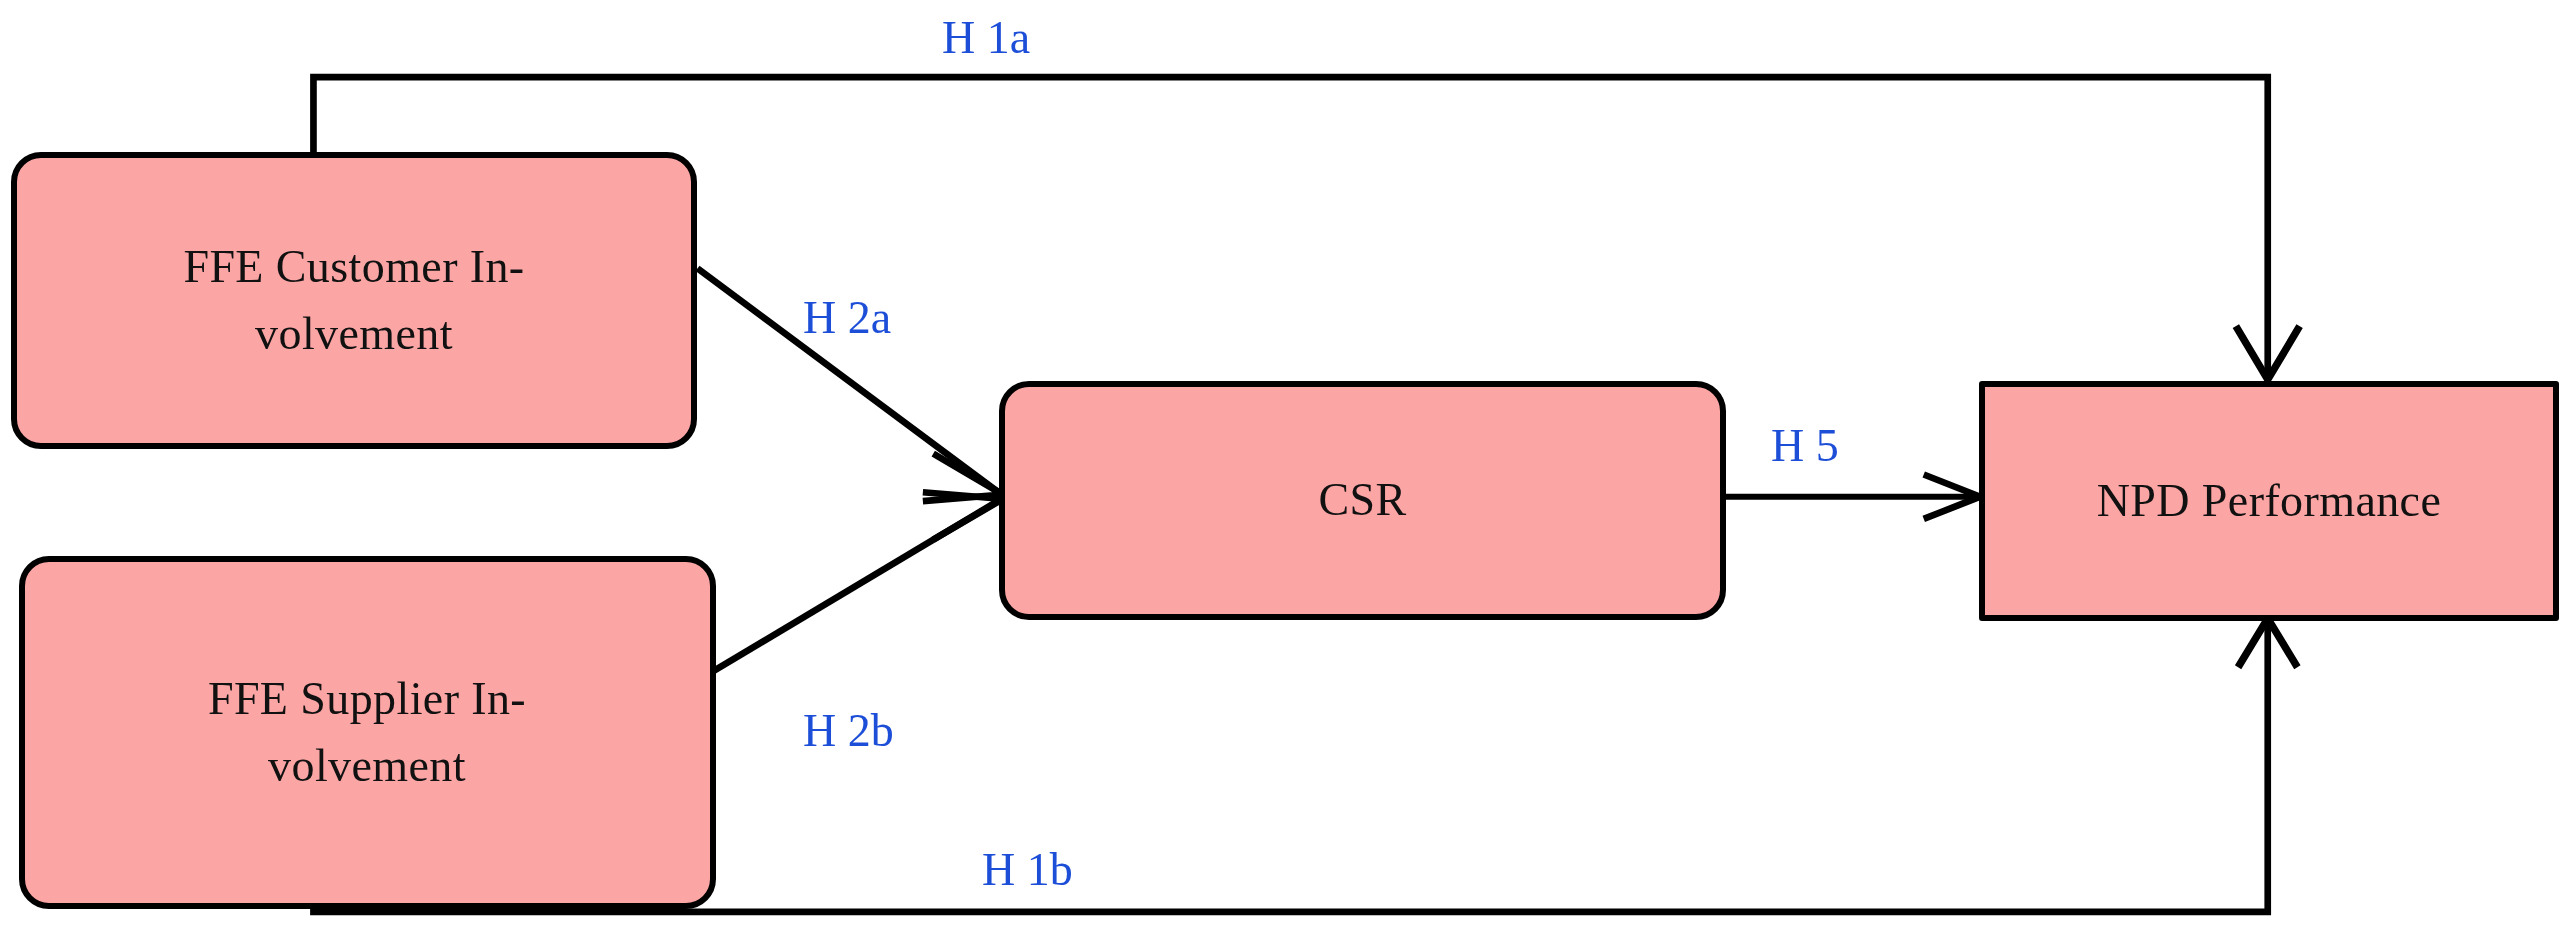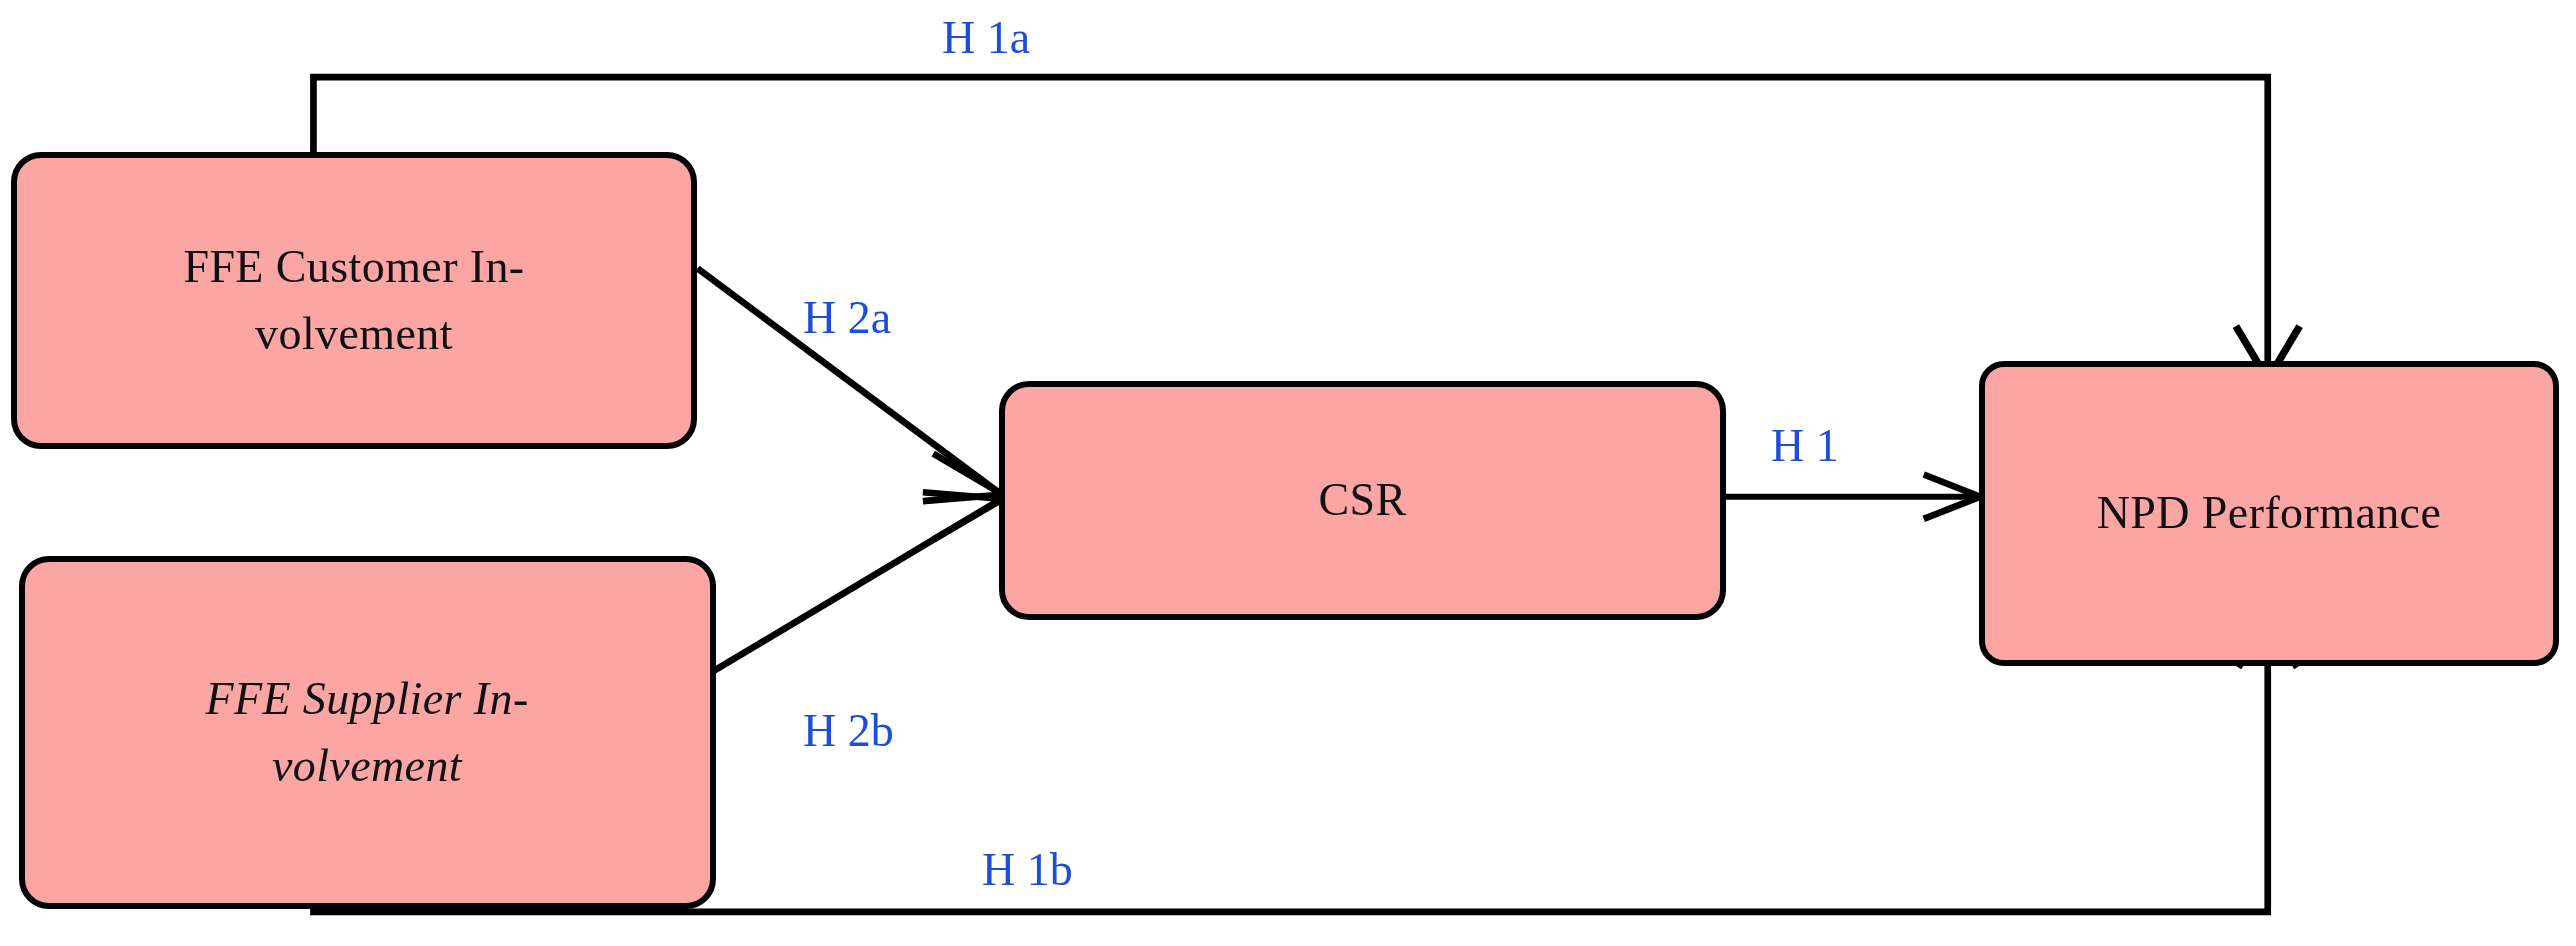--- a/index.html
+++ b/index.html
@@ -82,37 +82,37 @@
       <path d="M 422 1150 L 422 1230 L 3058 1230 L 3058 840" fill="none" stroke="#000000" stroke-width="9"></path>
       <path d="M 3018 900 L 3058 834 L 3098 900" fill="none" stroke="#000000" stroke-width="10" stroke-linecap="butt"></path>
     </g>
   </svg>
 
   <div class="node-box" style="left:11px; top:152px; width:686px; height:297px;">
     <span class="node-label">FFE Customer In-
 volvement</span>
   </div>
 
-  <div class="node-box" style="left:18.5px; top:556px; width:697px; height:353px;font-style:italic;">
+  <div class="node-box" style="left:18.5px; top:556px; width:697px; height:353px;">
     <span class="node-label">FFE Supplier In-
 volvement</span>
   </div>
 
   <div class="node-box" style="left:999px; top:381px; width:727px; height:239px;">
     <span class="node-label">CSR</span>
   </div>
 
-  <div class="node-box" style="left:1979px; top:361px; width:580px; height:305px; border-radius:25px;">
+  <div class="node-box" style="left:1979px; top:381px; width:580px; height:240px; border-radius:3px;">
     <span class="node-label">NPD Performance</span>
   </div>
 
   <span class="edge-label" style="left:942px; top:15px;">H 1a</span>
 
   <span class="edge-label" style="left:803px; top:295px;text-align:center;">H 2a</span>
 
   <span class="edge-label" style="left:803px; top:708px;">H 2b</span>
 
-  <span class="edge-label" style="left:1771px; top:423px;">H 1</span>
+  <span class="edge-label" style="left:1771px; top:423px;">H 5</span>
 
   <span class="edge-label" style="left:982px; top:847px;">H 1b</span>
 
 </div>
 
 
 </body></html>

